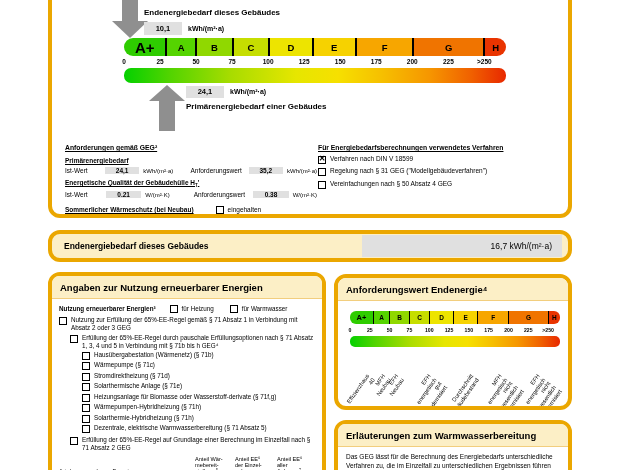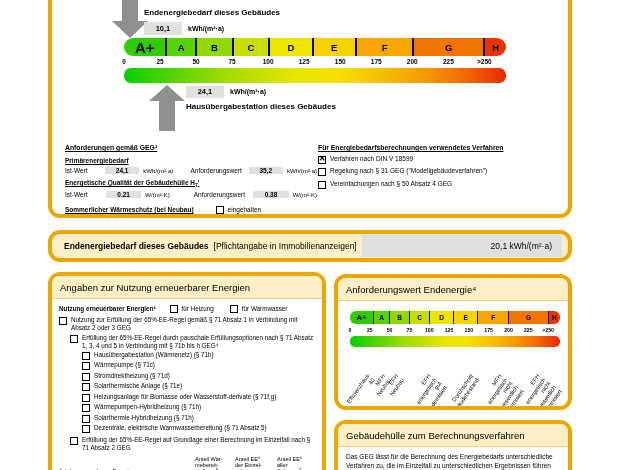--- a/index.html
+++ b/index.html
@@ -1,19 +1,19 @@
 <!DOCTYPE html>
 <html><head>
 <meta charset="utf-8">
 <style>
   html,body{margin:0;padding:0;background:#fff;}
   .page{position:relative;width:626px;height:470px;background:#fff;overflow:hidden;
         font-family:"Liberation Sans",sans-serif;color:#000;}
   .panel{position:absolute;background:#fff;border:4px solid #EBA700;border-radius:12px;box-sizing:border-box;}
-  .phead{background:#FCEFC6;border-bottom:1px solid #F2CE7E;font-weight:normal;font-size:9.5px;
+  .phead{background:#FCEFC6;border-bottom:1px solid #F2CE7E;font-weight:bold;font-size:9.5px;
          padding:6px 8px 5px 8px;border-radius:7px 7px 0 0;}
   
   #panel-top{left:48px;top:-22px;width:524px;height:240px;}
   .abs{position:absolute;}
   .blab{font-weight:bold;font-size:8px;white-space:nowrap;}
   .vbox{background:#E0E0E0;text-align:center;font-weight:bold;font-size:7.5px;display:inline-block;}
   .unit{font-weight:bold;font-size:7px;white-space:nowrap;}
   .arrow-shaft{background:#8F8F8F;}
   .tri-down{width:0;height:0;border-left:18px solid transparent;border-right:18px solid transparent;border-top:17px solid #8F8F8F;}
   .tri-up{width:0;height:0;border-left:18px solid transparent;border-right:18px solid transparent;border-bottom:16px solid #8F8F8F;}
@@ -113,21 +113,21 @@
         <span class="tick" style="left: 288.302px;">200</span>
         <span class="tick" style="left: 324.34px;">225</span>
         <span class="tick" style="left: 360.377px;">&gt;250</span>
       </div>
     <div class="abs gradbar" style="left:72px;top:86px;width:382px;height:15px;border-radius:7px;"></div>
 
     <div class="abs tri-up" style="left:97px;top:103px;"></div>
     <div class="abs arrow-shaft" style="left:107px;top:119px;width:16px;height:30px;"></div>
     <div class="abs vbox" style="left:134px;top:104px;width:38px;height:12px;line-height:12px;">24,1</div>
     <div class="abs unit" style="left:178px;top:106px;">kWh/(m²·a)</div>
-    <div class="abs blab" style="left:134px;top:120px;">Hausübergabestation dieses Gebäudes</div>
+    <div class="abs blab" style="left:134px;top:120px;">Primärenergiebedarf einer Gebäudes</div>
 
     <div class="abs" style="left:13px;top:162px;width:252px;">
       <div class="uhead">Anforderungen gemäß GEG²</div>
       <div class="uhead" style="margin-top:6px;font-size:6.5px;">Primärenergiebedarf</div>
       <div class="row small" style="margin-top:3px;align-items:center;">
         <span style="width:44px;">Ist-Wert</span>
         <span class="vbox" style="width:38px;font-size:6.5px;">24,1</span>
         <span style="width:52px;margin-left:4px;font-size:6px;">kWh/(m²·a)</span>
         <span style="width:64px;">Anforderungswert</span>
         <span class="vbox" style="width:38px;font-size:6.5px;">35,2</span>
@@ -167,22 +167,21 @@
           <div class="row" style="margin-top: 3.5px; font-size: 6.5px;">
             <span class="cb"></span>
             <span>Vereinfachungen nach § 50 Absatz 4 GEG</span>
           </div>
         </div>
     </div>
   </div>
 
   <div class="panel" id="banner">
     <span class="t1">Endenergiebedarf dieses Gebäudes</span>
-    <span class="t2">[Pflichtangabe in Immobilienanzeigen]</span>
-    <span class="bval">20,1 kWh/(m²·a)</span>
+    <span class="bval">16,7 kWh/(m²·a)</span>
   </div>
 
   <div class="panel" id="panel-renew">
     <div class="phead">Angaben zur Nutzung erneuerbarer Energien</div>
     <div id="renew-body">
       <div class="row" style="align-items:center;">
         <span style="font-weight:bold;">Nutzung erneuerbarer Energien³</span>
         <span id="usage-opts" style="display:flex;margin-left:14px;gap:16px;">
             <div class="row" style="align-items: center;">
               <span class="cb"></span>
@@ -329,17 +328,17 @@
           </span>
           <span class="cmp-anchor" style="left: 197.434px;">
             <span class="cmp-label">EFH energetisch nicht
 wesentlich modernisiert</span>
           </span>
         </div>
     </div>
   </div>
 
   <div class="panel" id="panel-expl">
-    <div class="phead">Gebäudehülle zum Berechnungsverfahren</div>
+    <div class="phead">Erläuterungen zum Warmwasserbereitung</div>
     <div id="expl-body">Das GEG lässt für die Berechnung des Energiebedarfs unterschiedliche Verfahren zu, die im Einzelfall zu unterschiedlichen Ergebnissen führen</div>
   </div>
 
 </div>
 
 </body></html>

